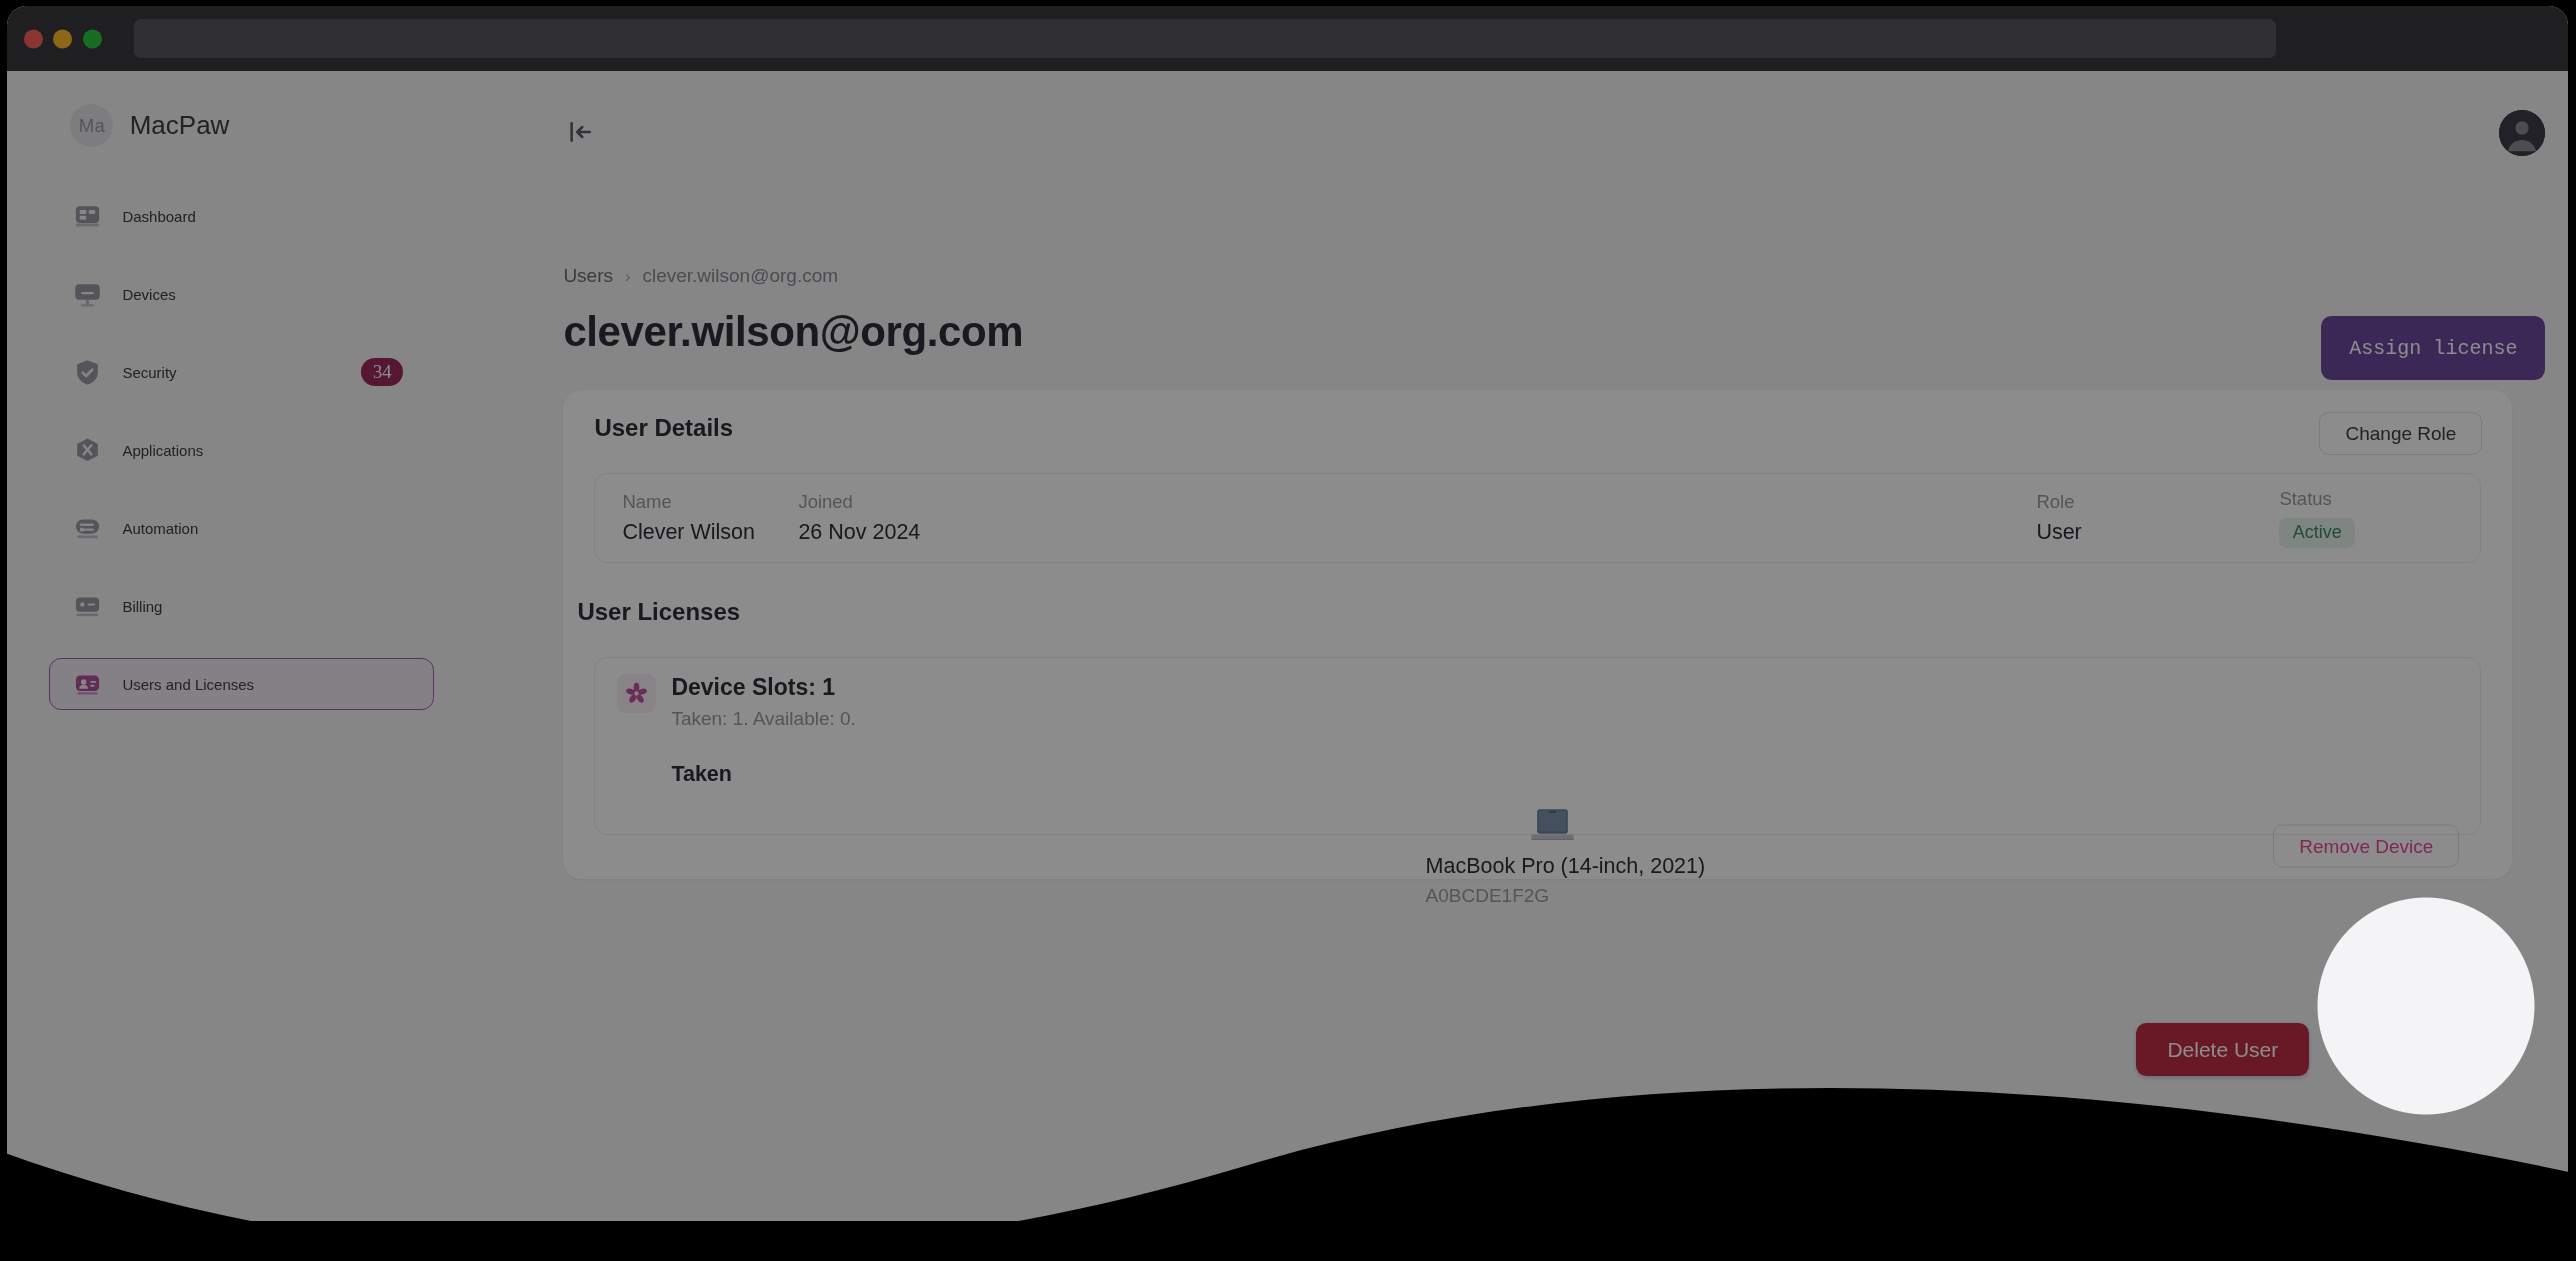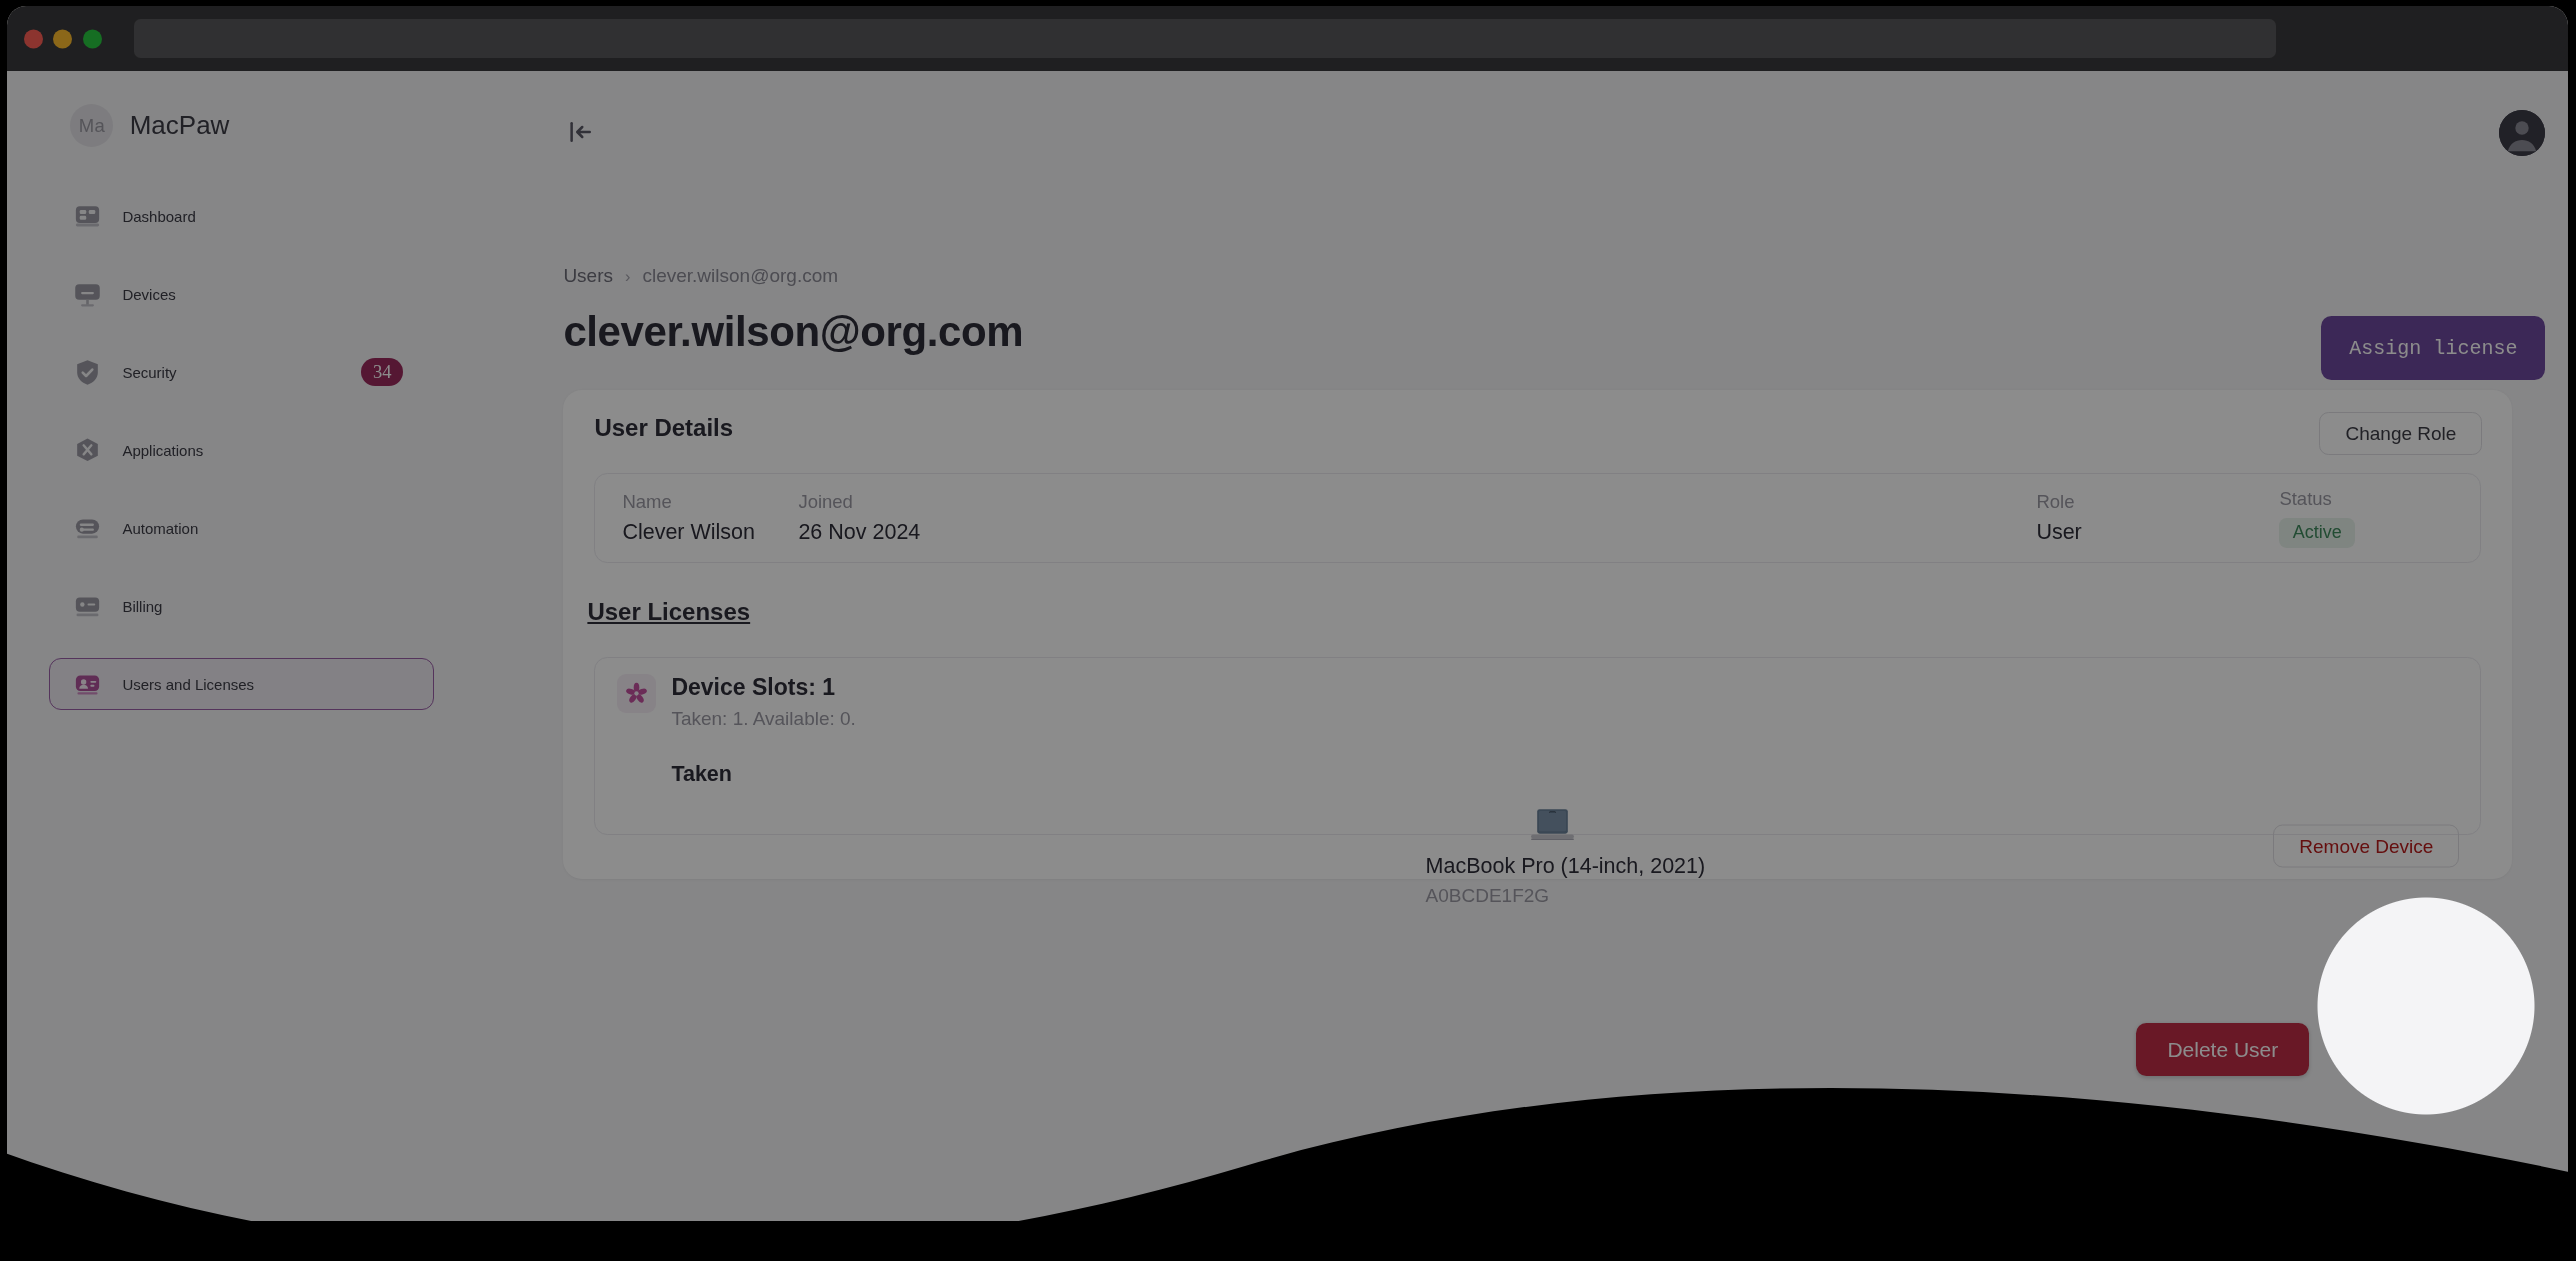--- a/index.html
+++ b/index.html
@@ -150,22 +150,22 @@
   .detail-col{ position:absolute; }
   .detail-label{ font-size:18.5px; color:#9b9aa4; margin-bottom:7.4px; }
   .detail-value{ font-size:21.5px; color:#2f2e3a; }
   .status-pill{
     display:inline-flex; align-items:center;
     height:30px; padding:0 13.3px; border-radius:7.4px;
     background:#e8f3ec; color:#3f8a5d; font-size:18px;
   }
 
   .licenses-head{
-    position:absolute; left:24px; top:208px;
-    font-size:24px; font-weight:bold; color:#2f2e3a;text-decoration:underline;
+    position:absolute; left:14px; top:208px;
+    font-size:24px; font-weight:bold; color:#2f2e3a;
   }
   .license-card{
     position:absolute; left:31px; top:267px;
     width:1887px; height:178px;
     border:1.5px solid #ebeaef; border-radius:13.3px;
   }
   .lic-icon{
     position:absolute; left:22px; top:16.3px;
     width:39px; height:39px; border-radius:9px;
     background:#f6eef6; display:flex; align-items:center; justify-content:center;
@@ -177,21 +177,21 @@
   .device-row{
     position:absolute; left:76px; top:147px; right:21px; height:82px;
     display:flex; align-items:center;flex-direction:column;
   }
   .device-icon{ width:49px; height:42px; flex:0 0 49px; margin-right:25px; }
   .device-name{ font-size:21.5px; color:#2f2e3a; margin-bottom:6px; }
   .device-serial{ font-size:19px; color:#9b9aa4; }
   .remove-btn{
     position:absolute; right:0; top:50%; transform:translateY(-50%);
     height:43px; padding:0 25px;
-    background:transparent; color:#b91c1c;
+    background:transparent; color:#ec4899;
     border:1.5px solid #e0dfe4; border-radius:9.6px;
     font-size:19px; font-family:inherit; cursor:pointer;
   }
 
   .delete-btn{
     position:absolute; left:1675px; top:952px;
     height:53px; padding:0 31px;
     background:#bf2c45; color:#ffffff;
     border:none; border-radius:10.4px;
     font-size:21px; font-family:inherit; cursor:pointer;

